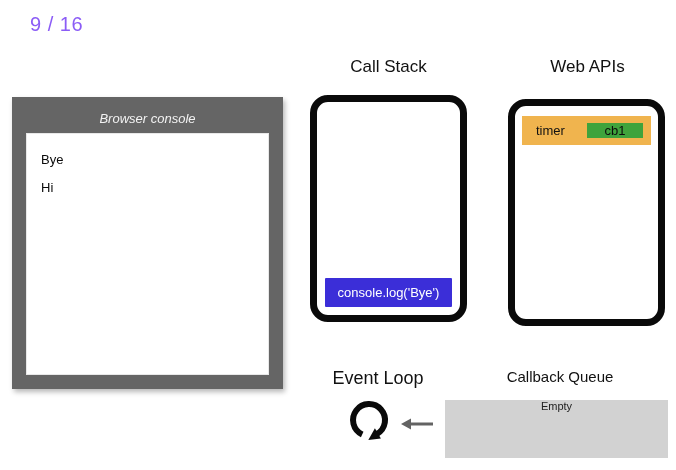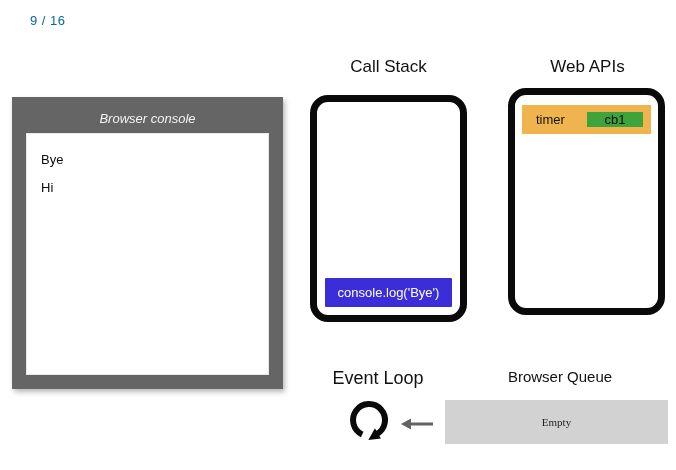--- a/index.html
+++ b/index.html
@@ -9,21 +9,21 @@
     font-family: "Liberation Sans", sans-serif;
     position: relative;
     overflow: hidden;
     color: #1a1a1a;
   }
   .stage { position: absolute; inset: 0; }
 
   
   .slide-counter {
     position: absolute; left: 30px; top: 13px;
-    font-size: 13px; color: #0369a1; letter-spacing: 0.5px;
+    font-size: 20px; color: #8b5cf6; letter-spacing: 0.5px;
   }
 
   
   .console-panel {
     position: absolute; left: 12px; top: 97px;
     width: 271px; height: 292px;
     background: var(--panel-gray, #656565);
     box-shadow: 2px 3px 5px rgba(0,0,0,0.28);
     box-sizing: border-box;
   }
@@ -59,21 +59,21 @@
   
   .rounded-box {
     position: absolute;
     width: 157px; height: 227px;
     background: #ffffff;
     border: 7px solid #0a0a0a;
     border-radius: 18px;
     box-sizing: border-box;
   }
   .box-call-stack { left: 310px; top: 95px; display: flex; flex-direction: column; justify-content: flex-end; padding: 8px; }
-  .box-web-apis   { left: 508px; top: 88px; padding: 10px 7px; }
+  .box-web-apis   { left: 508px; top: 99px; padding: 10px 7px; }
 
   .stack-frame {
     background: var(--frame-blue, #3b2ed8);
     color: #ffffff;
     font-size: 13px;
     text-align: center;
     padding: 7px 11px;
     border-radius: 1px;
   }
 
@@ -94,23 +94,23 @@
     display: flex; align-items: center; justify-content: center;
   }
 
   
   .loop-icon { position: absolute; left: 345px; top: 392px; }
   .queue-arrow { position: absolute; left: 400px; top: 416px; }
 
   
   .queue-box {
     position: absolute; left: 445px; top: 400px;
-    width: 223px; height: 44px;
+    width: 223px; height: 58px;
     background: var(--queue-gray, #d2d2d2);
-    display: flex; align-items: center; justify-content: center; font-family: Liberation Serif, serif;
+    display: flex; align-items: flex-start; justify-content: center;
   }
   .queue-status { font-size: 11px; color: #222; }
 </style>
 </head>
 <body>
 
 <div class="stage">
 
   <div class="slide-counter">9 / 16</div>
 
@@ -142,18 +142,18 @@
       <polygon points="23.3,47.9 35.9,46.6 29.9,36.2" fill="#0a0a0a"></polygon>
     </svg>
   </div>
   <div class="queue-arrow">
     <svg width="36" height="16" viewBox="0 0 36 16">
       <line x1="9" y1="8" x2="33" y2="8" stroke="#636363" stroke-width="3"></line>
       <polygon points="1,8 11,2.5 11,13.5" fill="#636363"></polygon>
     </svg>
   </div>
 
-  <div class="section-title title-cb-queue">Browser Queue</div>
+  <div class="section-title title-cb-queue">Callback Queue</div>
   <div class="queue-box">
     <span class="queue-status">Empty</span>
   </div>
 
 </div>
 
 </body></html>

